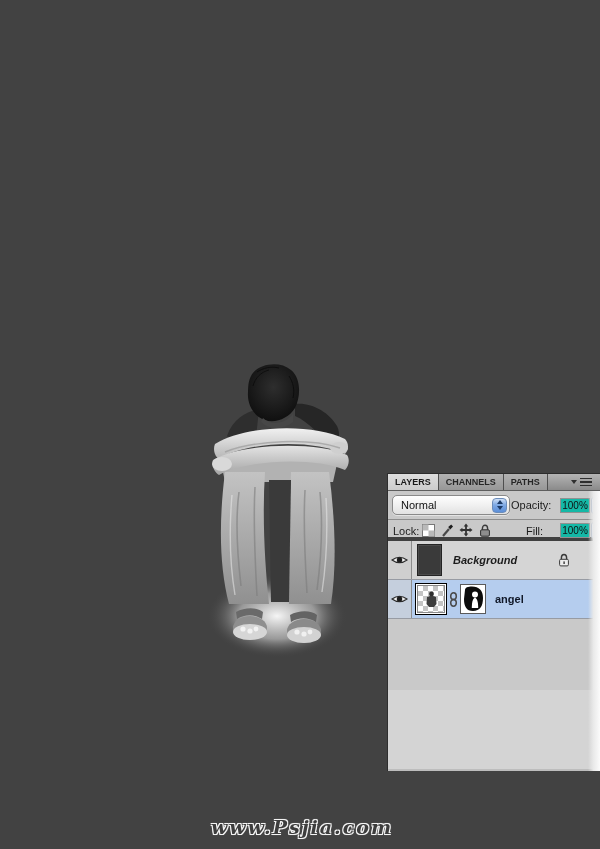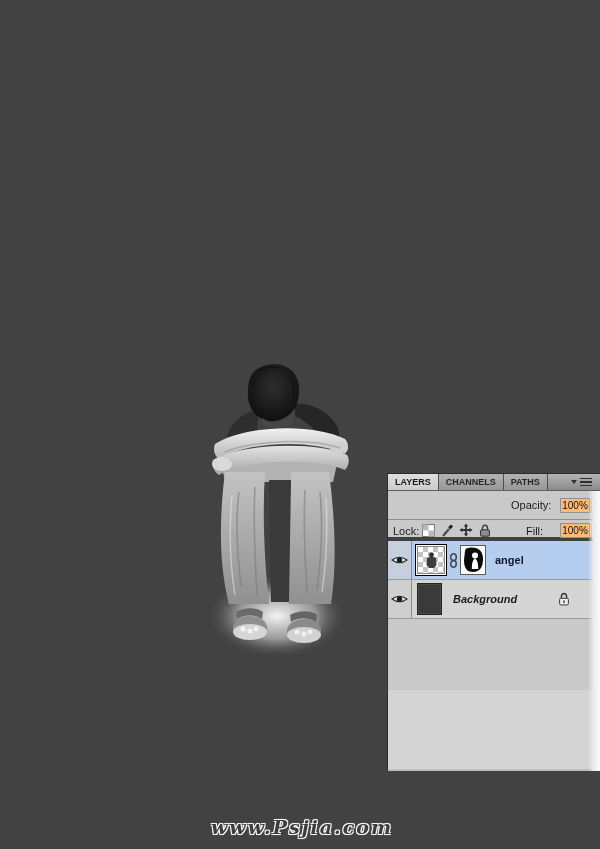--- a/index.html
+++ b/index.html
@@ -68,21 +68,21 @@
     background:linear-gradient(#cfe0f7,#7fa9e4 45%,#5c8fd8);
     border:1px solid #6b8cba;
     display:flex; flex-direction:column; align-items:center; justify-content:center; gap:2px;
   }
   .st-up { width:0;height:0;border-left:3px solid transparent;border-right:3px solid transparent;border-bottom:4px solid #1c3a66; }
   .st-dn { width:0;height:0;border-left:3px solid transparent;border-right:3px solid transparent;border-top:4px solid #1c3a66; }
 
   .ctrl-label { position:absolute; font-size:11px; color:#1c1c1c; }
   .pct-group { position:absolute; display:flex; align-items:center; }
   .pct-field {
-    width:30px; height:15px; background:#fdba74; border:1px solid #919191;
+    width:30px; height:15px; background:#14b8a6; border:1px solid #919191;
     font-size:10px; color:#111; display:flex; align-items:center; justify-content:center;
   }
   .pct-arrow {
     width:12px; height:17px; margin-left:1px; border:1px solid #8696ae; border-radius:3px;
     background:linear-gradient(#eef3fa,#b9cde9);
     display:flex; align-items:center; justify-content:center;
   }
   .pa-tri { width:0;height:0;border-left:3px solid transparent;border-right:3px solid transparent;border-top:4px solid #22304a; }
 
   .lock-icons { position:absolute; left:33px; top:3px; display:flex; gap:5px; align-items:center; }
@@ -221,20 +221,27 @@
     <div class="tab">CHANNELS</div>
     <div class="tab">PATHS</div>
     <div class="tab-spacer"></div>
     <div class="panel-menu">
       <span class="pm-tri"></span>
       <span class="pm-lines"></span>
     </div>
   </div>
 
   <div class="row-blend">
+    <div class="combo">
+      <span>Normal</span>
+      <span class="stepper">
+        <span class="st-up"></span>
+        <span class="st-dn"></span>
+      </span>
+    </div>
     <span class="ctrl-label" style="left:123px; top:8px;">Opacity:</span>
     <div class="pct-group" style="left:172px; top:6px;">
       <span class="pct-field">100%</span>
       <span class="pct-arrow">
         <span class="pa-tri"></span>
       </span>
     </div>
   </div>
 
   <div class="row-lock">
@@ -264,20 +271,38 @@
           <rect x="1.6" y="5.8" width="8.8" height="6.4" rx="1.2" fill="#8d8d8d" stroke="#2e2e2e"></rect>
         </svg>
       </span>
     </div>
     <span class="ctrl-label" style="left:138px; top:5px;">Fill:</span>
     <div class="pct-group" style="left:172px; top:2px;">
       <span class="pct-field">100%</span>
       <span class="pct-arrow">
         <span class="pa-tri"></span>
       </span>
+    </div>
+  </div>
+
+  <div class="layer-row normal">
+    <div class="eye-col">
+      <svg width="17" height="12">
+        <path d="M1,6 Q8.5,0.5 16,6 Q8.5,11.5 1,6 Z" fill="#f0f0f0" stroke="#2a2a2a" stroke-width="1.1"></path>
+        <circle cx="8.5" cy="6" r="2.7" fill="#1c1c1c"></circle>
+      </svg>
+    </div>
+    <div class="layer-body">
+      <div class="bg-thumb"></div>
+      <span class="layer-name italic">Background</span>
+      <svg class="row-lock-icon" width="12" height="14">
+        <path d="M3.4,6.5 V4.8 C3.4,2.9 4.5,1.5 6,1.5 C7.5,1.5 8.6,2.9 8.6,4.8 V6.5" fill="none" stroke="#3a3a3a" stroke-width="1.4"></path>
+        <rect x="1.6" y="6.3" width="8.8" height="6.6" rx="1.2" fill="#ededed" stroke="#3a3a3a"></rect>
+        <rect x="5.4" y="8.4" width="1.4" height="2.6" fill="#3a3a3a"></rect>
+      </svg>
     </div>
   </div>
 
   <div class="layer-row selected">
     <div class="eye-col">
       <svg width="17" height="12">
         <path d="M1,6 Q8.5,0.5 16,6 Q8.5,11.5 1,6 Z" fill="#f0f0f0" stroke="#2a2a2a" stroke-width="1.1"></path>
         <circle cx="8.5" cy="6" r="2.7" fill="#1c1c1c"></circle>
       </svg>
     </div>
@@ -298,36 +323,18 @@
         <svg width="24" height="28">
           <path d="M4,5 C4,2.5 7,1.5 11,1.5 C18,1.5 22,5.5 22,13 C22,21 19,26 12,26 C5.5,26 3,21.5 3,14 Z" fill="#0b0b0b"></path>
           <circle cx="14" cy="9.5" r="3" fill="#fff"></circle>
           <path d="M10.8,23 C10.8,16.5 12,13.5 14,12.5 C16,13.5 17.2,16.5 17.2,23 Z" fill="#fff"></path>
         </svg>
       </div>
       <span class="layer-name bold">angel</span>
     </div>
   </div>
 
-  <div class="layer-row normal">
-    <div class="eye-col">
-      <svg width="17" height="12">
-        <path d="M1,6 Q8.5,0.5 16,6 Q8.5,11.5 1,6 Z" fill="#f0f0f0" stroke="#2a2a2a" stroke-width="1.1"></path>
-        <circle cx="8.5" cy="6" r="2.7" fill="#1c1c1c"></circle>
-      </svg>
-    </div>
-    <div class="layer-body">
-      <div class="bg-thumb"></div>
-      <span class="layer-name italic">Background</span>
-      <svg class="row-lock-icon" width="12" height="14">
-        <path d="M3.4,6.5 V4.8 C3.4,2.9 4.5,1.5 6,1.5 C7.5,1.5 8.6,2.9 8.6,4.8 V6.5" fill="none" stroke="#3a3a3a" stroke-width="1.4"></path>
-        <rect x="1.6" y="6.3" width="8.8" height="6.6" rx="1.2" fill="#ededed" stroke="#3a3a3a"></rect>
-        <rect x="5.4" y="8.4" width="1.4" height="2.6" fill="#3a3a3a"></rect>
-      </svg>
-    </div>
-  </div>
-
   <div class="panel-empty"></div>
 
   <div class="panel-edge"></div>
 </div>
 
 <div class="watermark">www.Psjia.com</div>
 
 </body></html>

